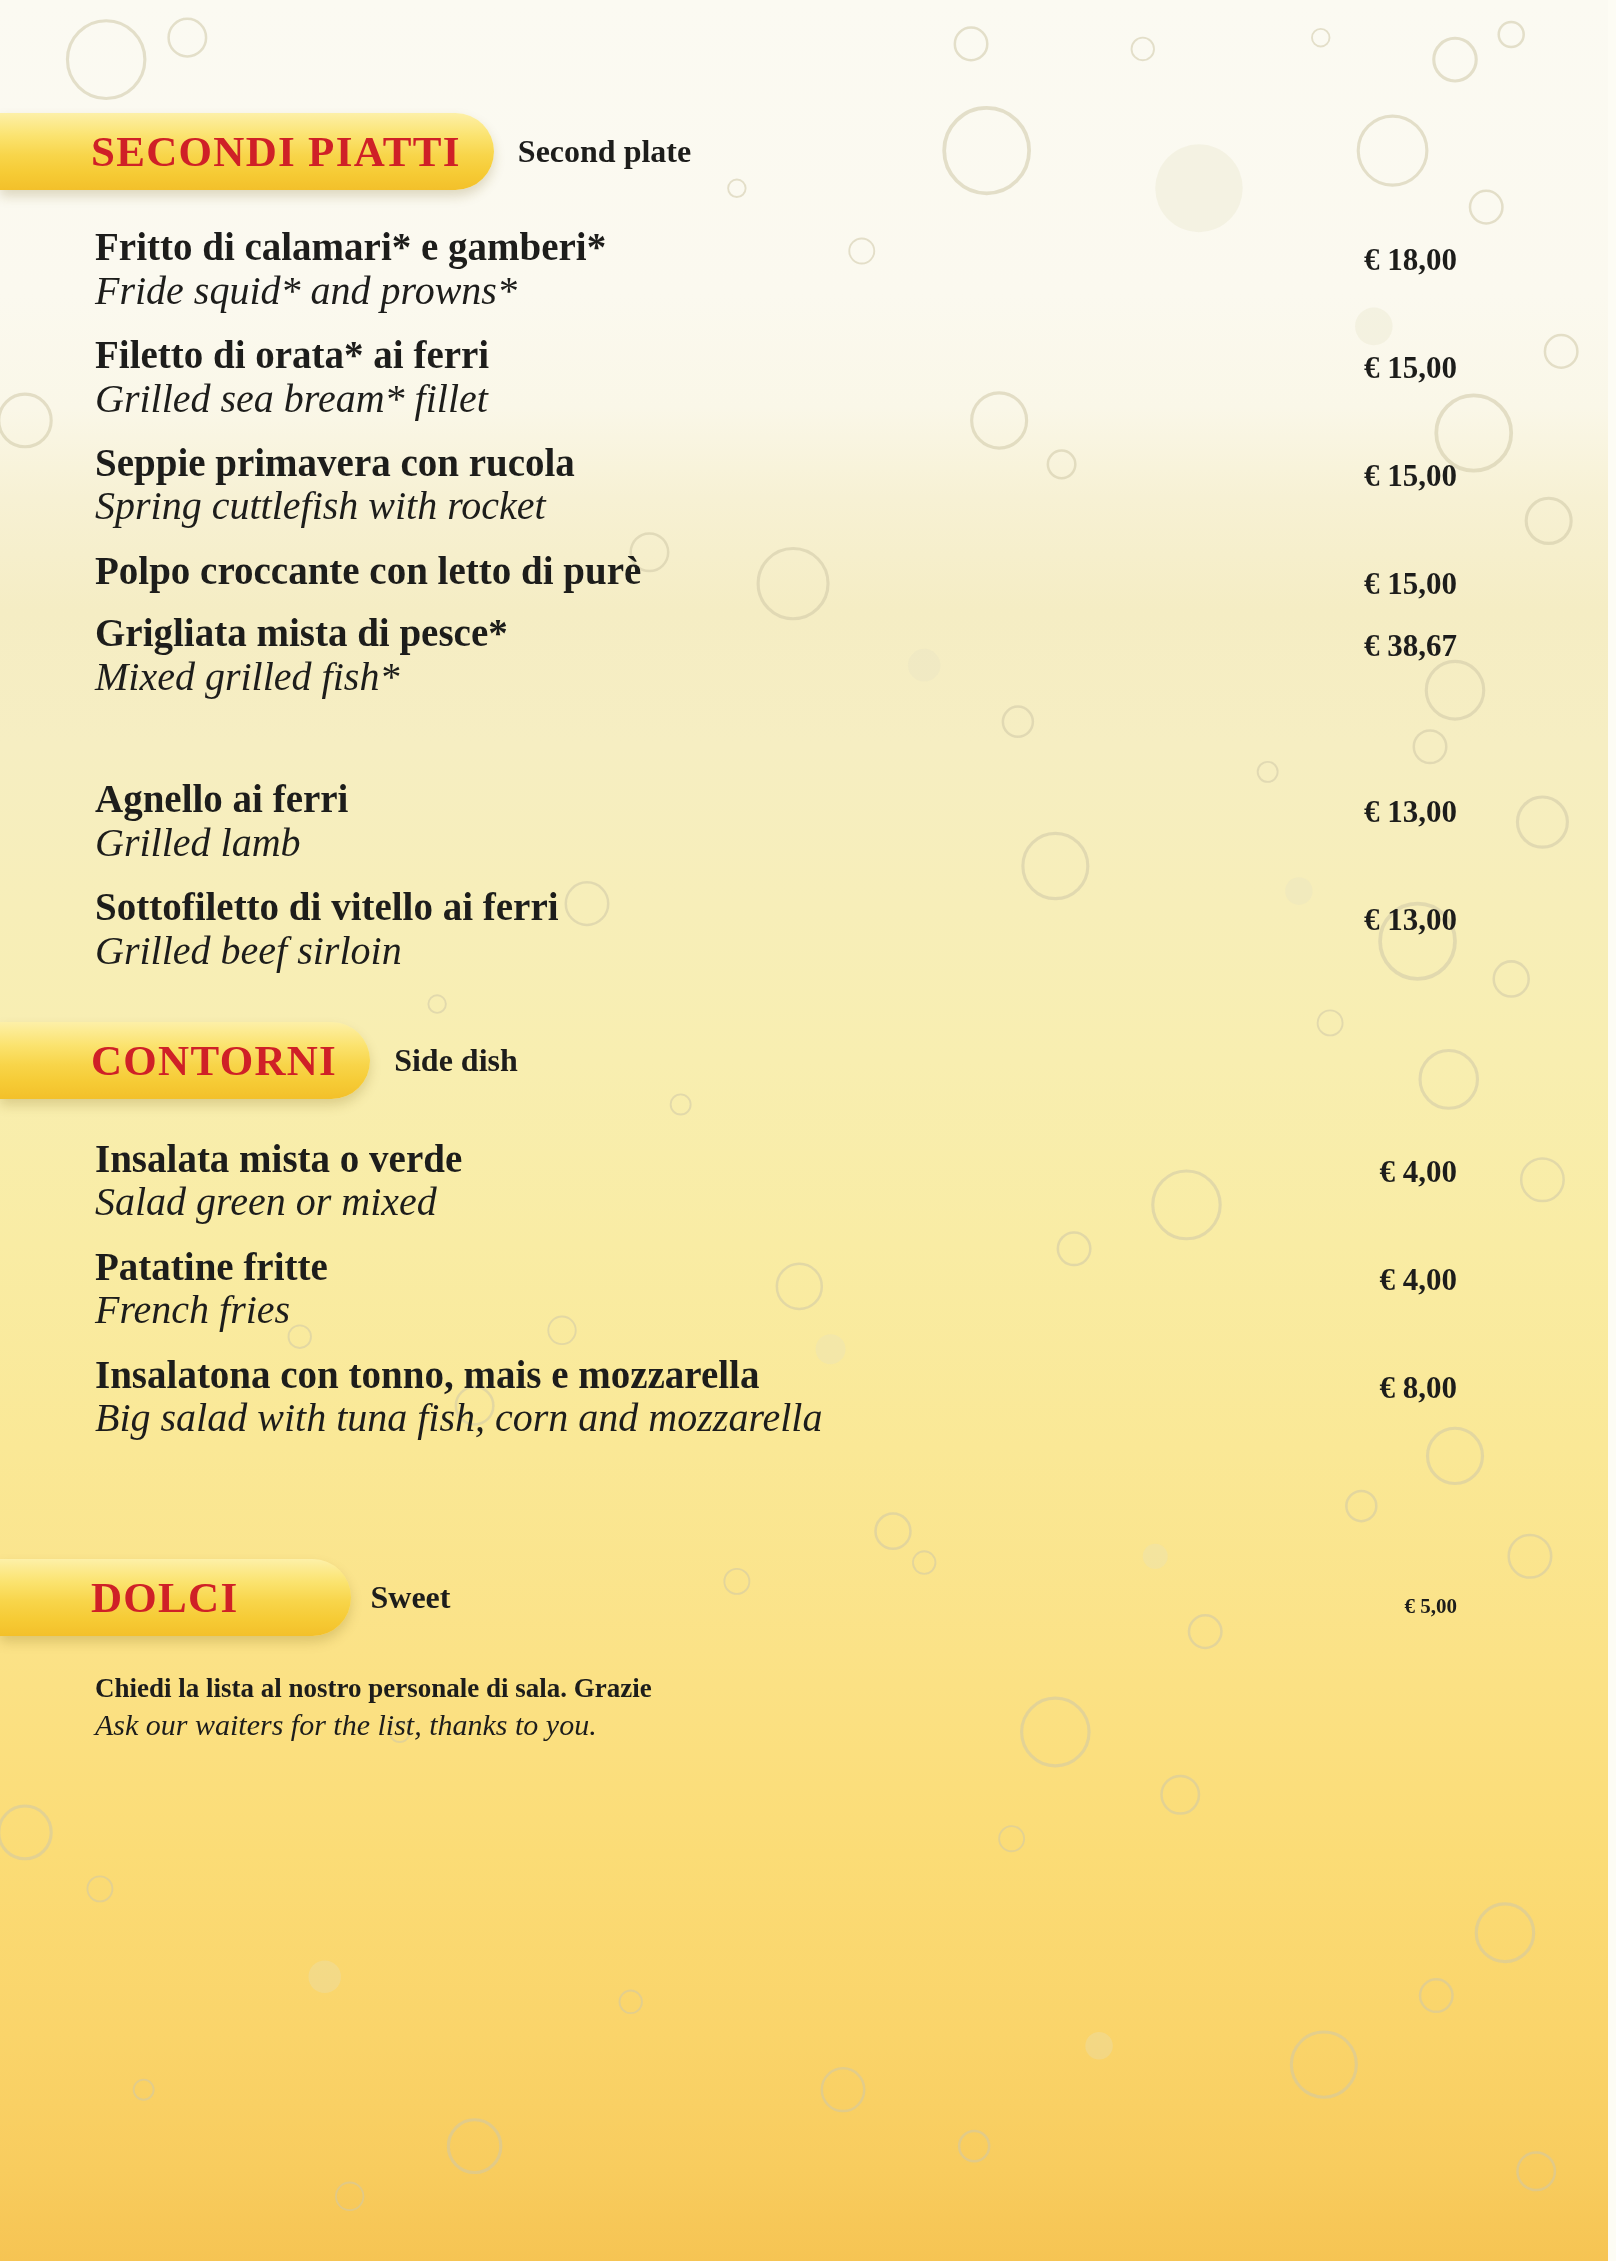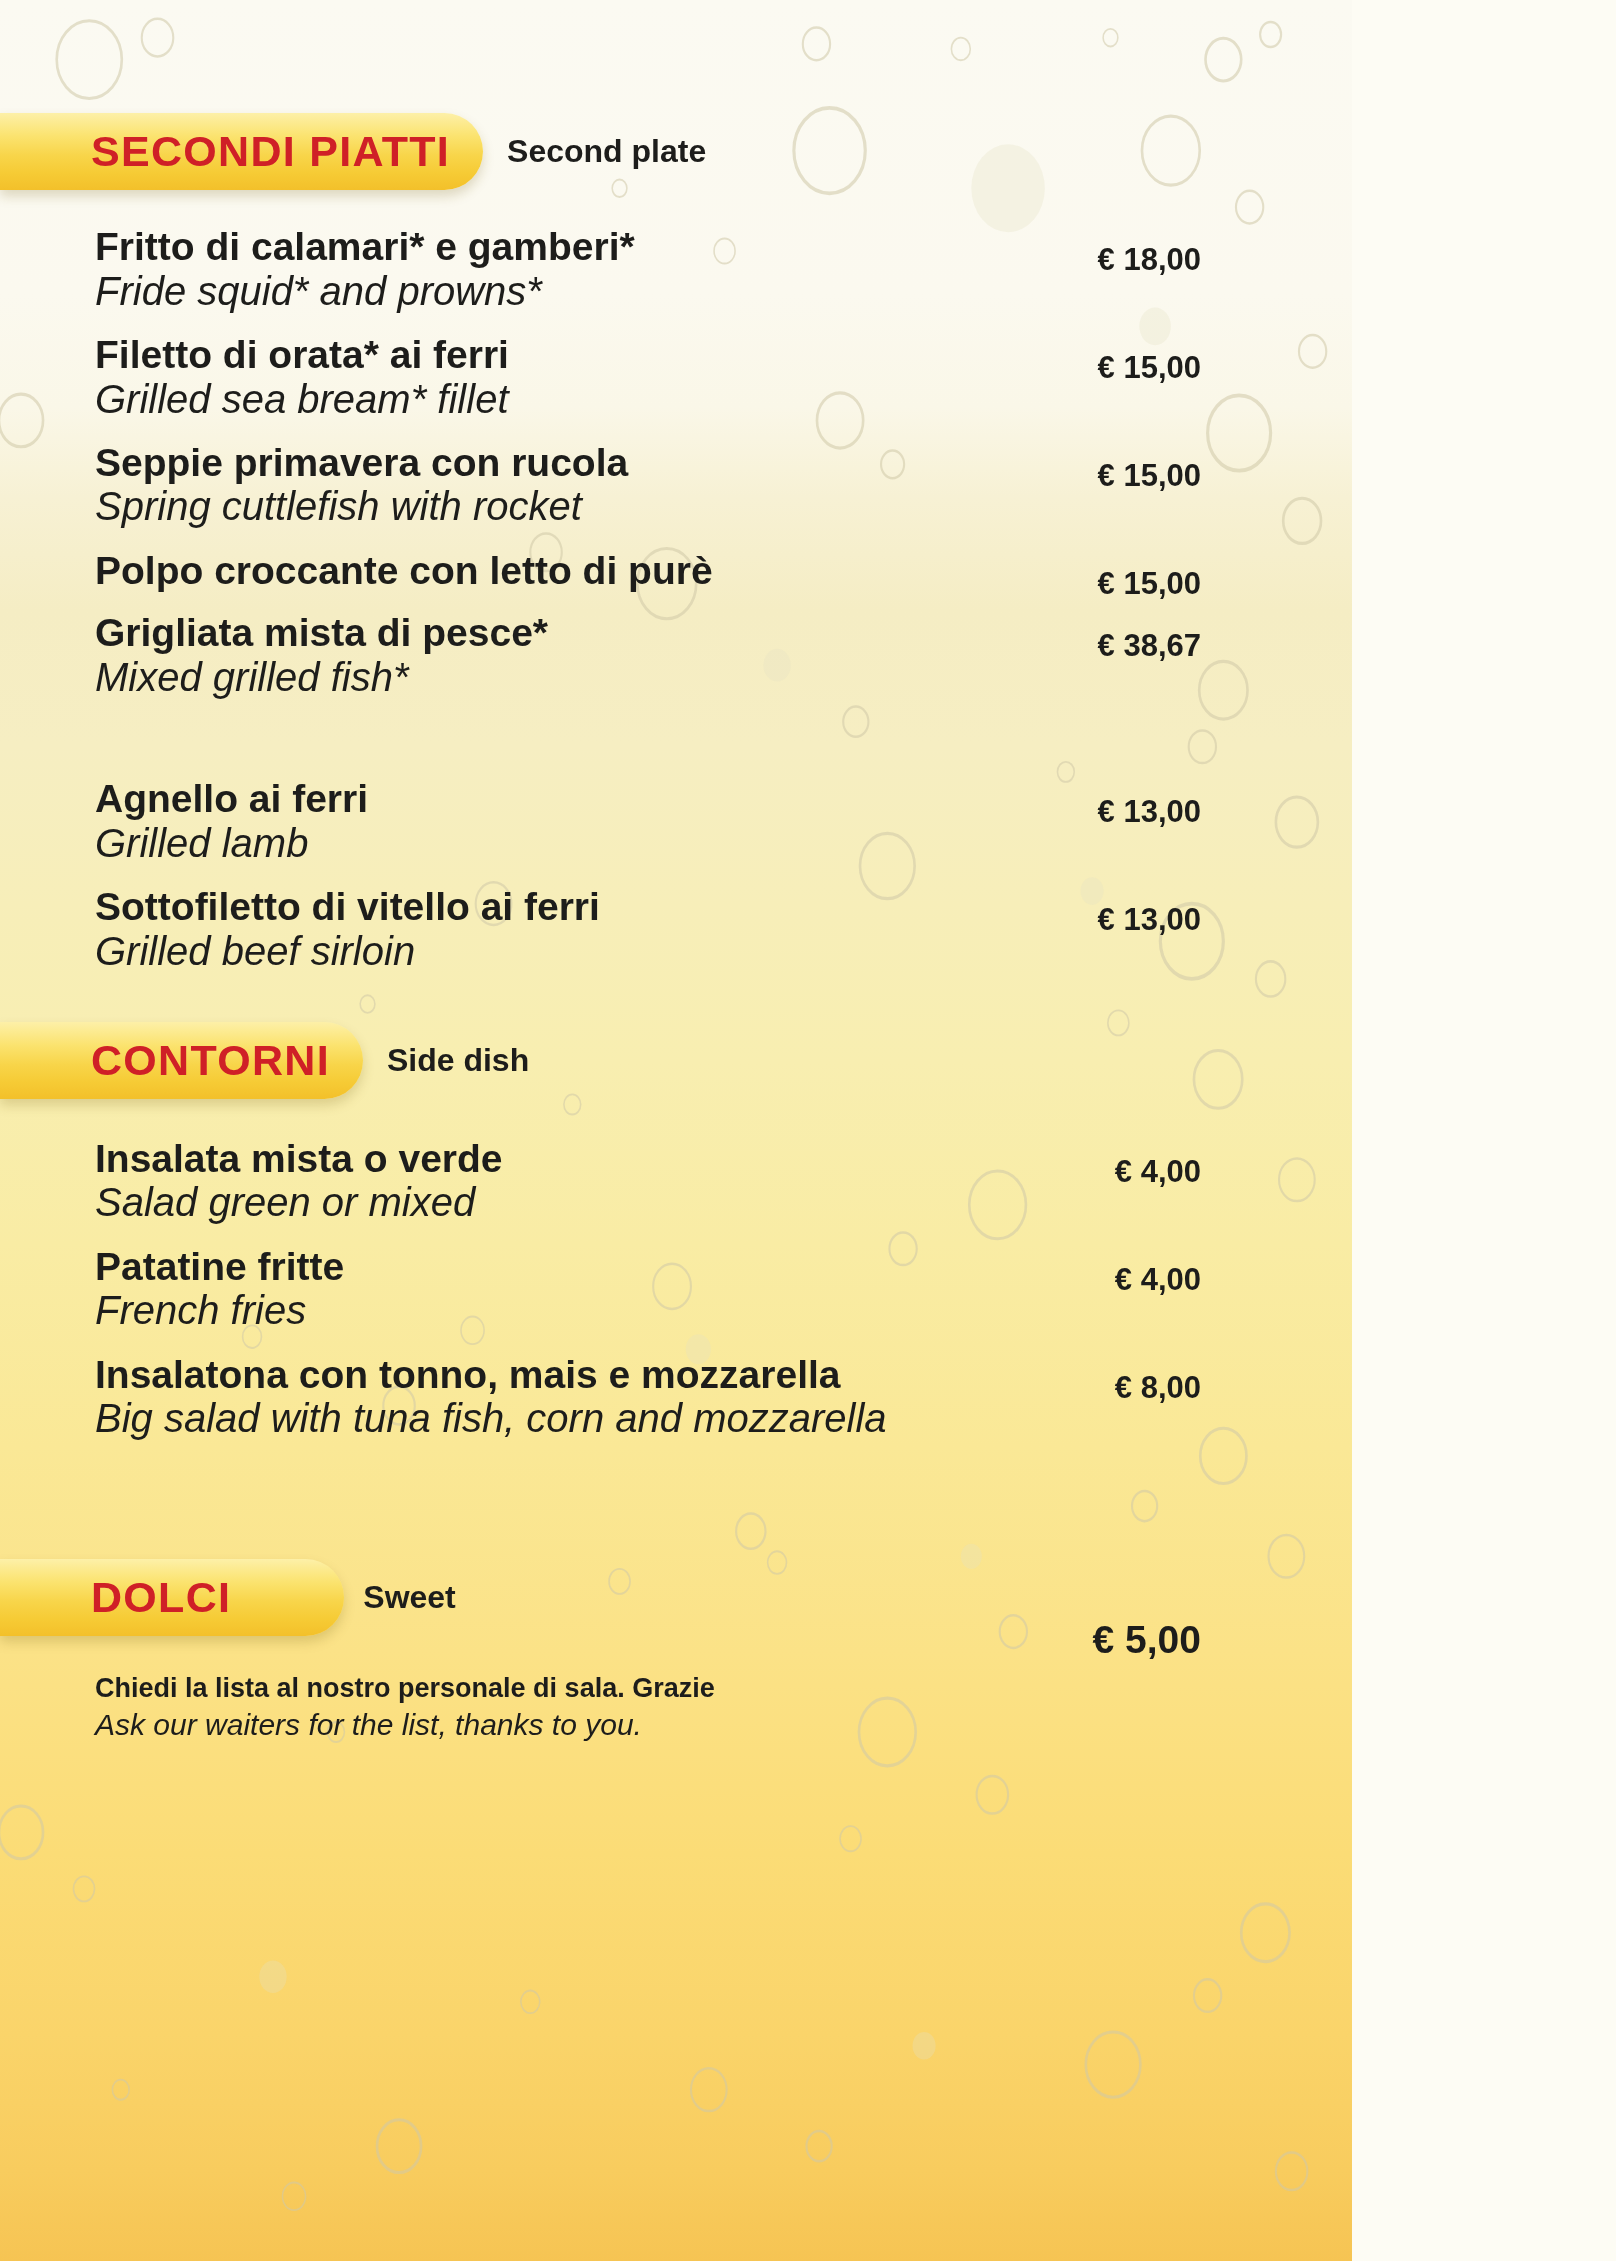--- a/index.html
+++ b/index.html
@@ -9,41 +9,42 @@
   body {
     width: 1616px;
     height: 2261px;
     font-family: "Liberation Sans", sans-serif;
     background: #fdfcf4;
     overflow: hidden;
   }
 
   .page {
     position: relative;
-    width: 1352px;
+    width: 1608px;
     height: 2261px;
     overflow: hidden;
     
     background:
       linear-gradient(to bottom,
         #fbfaf2 0%,
         #fbf9ef 13%,
         #faf7e8 18%,
         #f7f1d4 22%,
         #f5edc4 27%,
         #f6eec2 33%,
         #f7eeb9 40%,
         #f8eeb0 47%,
         #f9eca4 55%,
         #fae896 64%,
         #fbe287 73%,
         #fbdc76 82%,
         #fad46a 90%,
         #f8cc5e 96%,
         #f6c453 100%);
+    font-family: Liberation Serif, serif;
   }
 
   
   .bubbles {
     position: absolute;
     inset: 0;
     pointer-events: none;
   }
   .bubbles svg { display: block; width: 100%; height: 100%; }
 
@@ -145,24 +146,23 @@
   .note .en {
     font-size: 30px;
     font-style: italic;
     color: #1d1d1b;
     line-height: 1.15;
     margin-top: 4px;
   }
 
   .dolci-price {
     position: absolute;
-    font-size: 39px;
-    font-weight: bold;
-    color: #1d1d1b;
-    margin-top: 24px;
+    font-size: 21px;
+    font-weight: bold;
+    color: #1d1d1b;
   }
 </style>
 </head>
 <body>
 
 <div class="page">
 
   <div class="bubbles">
     <svg viewBox="0 0 2575 3603" preserveAspectRatio="none" xmlns="http://www.w3.org/2000/svg">
       <defs>

